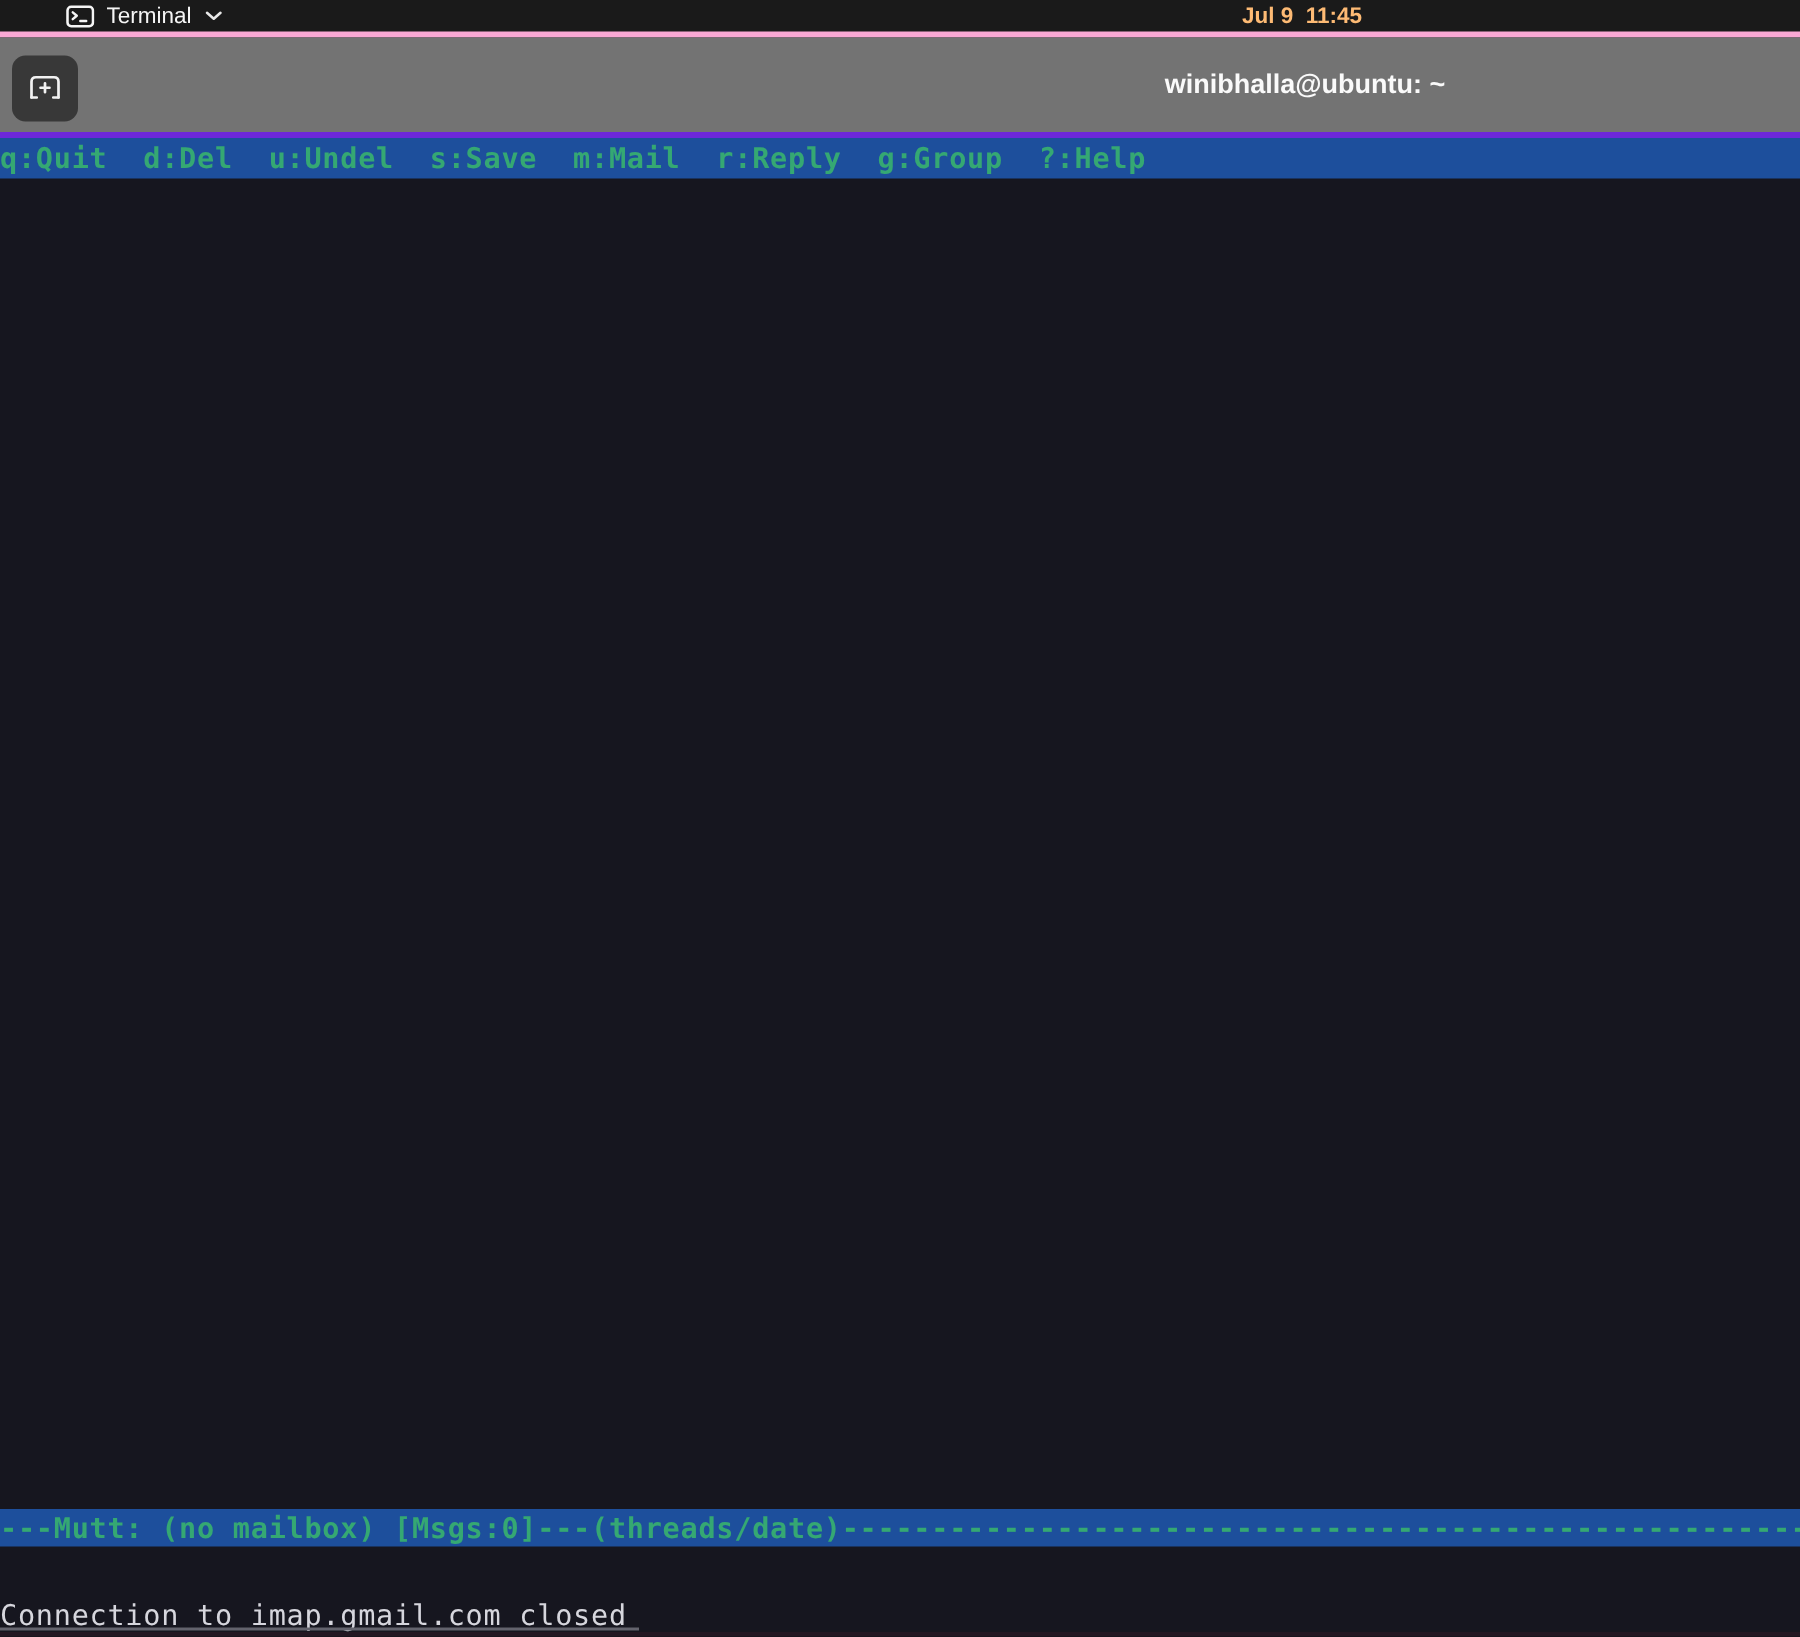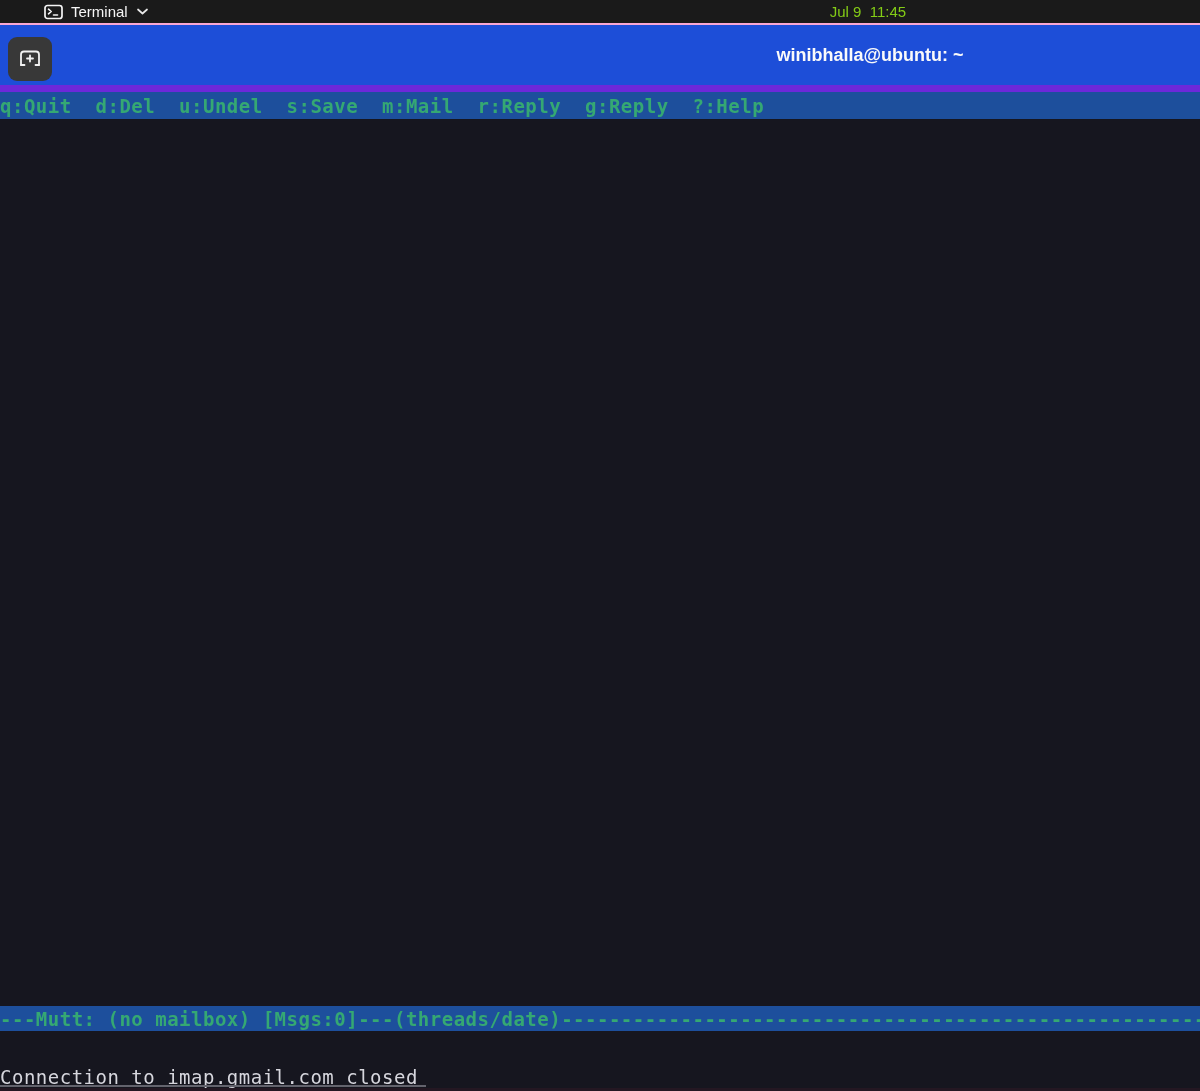--- a/index.html
+++ b/index.html
@@ -6,39 +6,39 @@
   html, body { width: 1200px; height: 1091px; overflow: hidden; background: #16161f; }
   body { font-family: "Liberation Sans", sans-serif; }
 
   .screen { position: relative; width: 1200px; height: 1091px; display: flex; flex-direction: column; }
 
   
   .topbar {
     position: relative; height: 25px; flex: 0 0 25px;
     background: #1a1a1a; color: #f2f2f2;
     display: flex; align-items: center;
-    border-bottom: 2px solid #f9a8d4;
+    border-bottom: 4px solid #f9a8d4;
   }
   .app-menu {
     display: flex; align-items: center; gap: 8px;
     margin-left: 38px; height: 100%; padding: 0 6px; cursor: pointer;
     font-size: 15px; font-weight: 400; color: #f5f5f5;
   }
   .app-menu .icon svg { display: block; }
   .clock {
     position: absolute; left: 868px; top: 0; transform: translateX(-50%);
     height: 100%; display: flex; align-items: center;
-    font-size: 15px; font-weight: 400; color: #84cc16; white-space: pre; cursor: pointer;
+    font-size: 15px; font-weight: 700; color: #fdba74; white-space: pre; cursor: pointer;
   }
 
   
   .headerbar {
     position: relative; height: 67px; flex: 0 0 67px;
-    background: #1d4ed8;
-    border-bottom: 7px solid #6d28d9;
+    background: #737373;
+    border-bottom: 4px solid #6d28d9;
     padding-left: 44px;
   }
   .newtab-btn {
     position: absolute; left: 8px; top: 12px;
     width: 44px; height: 44px;
     background: #383838; border: none; border-radius: 9px;
     display: flex; align-items: center; justify-content: center;
     cursor: pointer;
   }
   .win-title {
@@ -107,21 +107,21 @@
           <path d="M4 19 V8.5 Q4 5.5 7 5.5 H19 Q22 5.5 22 8.5 V19" stroke="#f2f2f2" stroke-width="1.8" fill="none" stroke-linecap="round"></path>
           <path d="M4 19 H7.5 M18.5 19 H22" stroke="#f2f2f2" stroke-width="1.8" stroke-linecap="round"></path>
           <path d="M13 9.5 V15.5 M10 12.5 H16" stroke="#f2f2f2" stroke-width="1.8" stroke-linecap="round"></path>
         </svg>
       </span>
     </button>
     <div class="win-title">winibhalla@ubuntu: ~</div>
   </div>
 
   <div class="terminal">
-    <div class="mutt-bar help-bar">q:Quit  d:Del  u:Undel  s:Save  m:Mail  r:Reply  g:Reply  ?:Help</div>
+    <div class="mutt-bar help-bar">q:Quit  d:Del  u:Undel  s:Save  m:Mail  r:Reply  g:Group  ?:Help</div>
     <div class="term-body"></div>
     <div class="mutt-bar status-bar">---Mutt: (no mailbox) [Msgs:0]---(threads/date)----------------------------------------------------------------------</div>
     <div class="msg-line">
       <span>Connection to imap.gmail.com closed</span>
       <div class="msg-underline"></div>
     </div>
   </div>
 
   <div class="bottom-edge"></div>
 </div>

